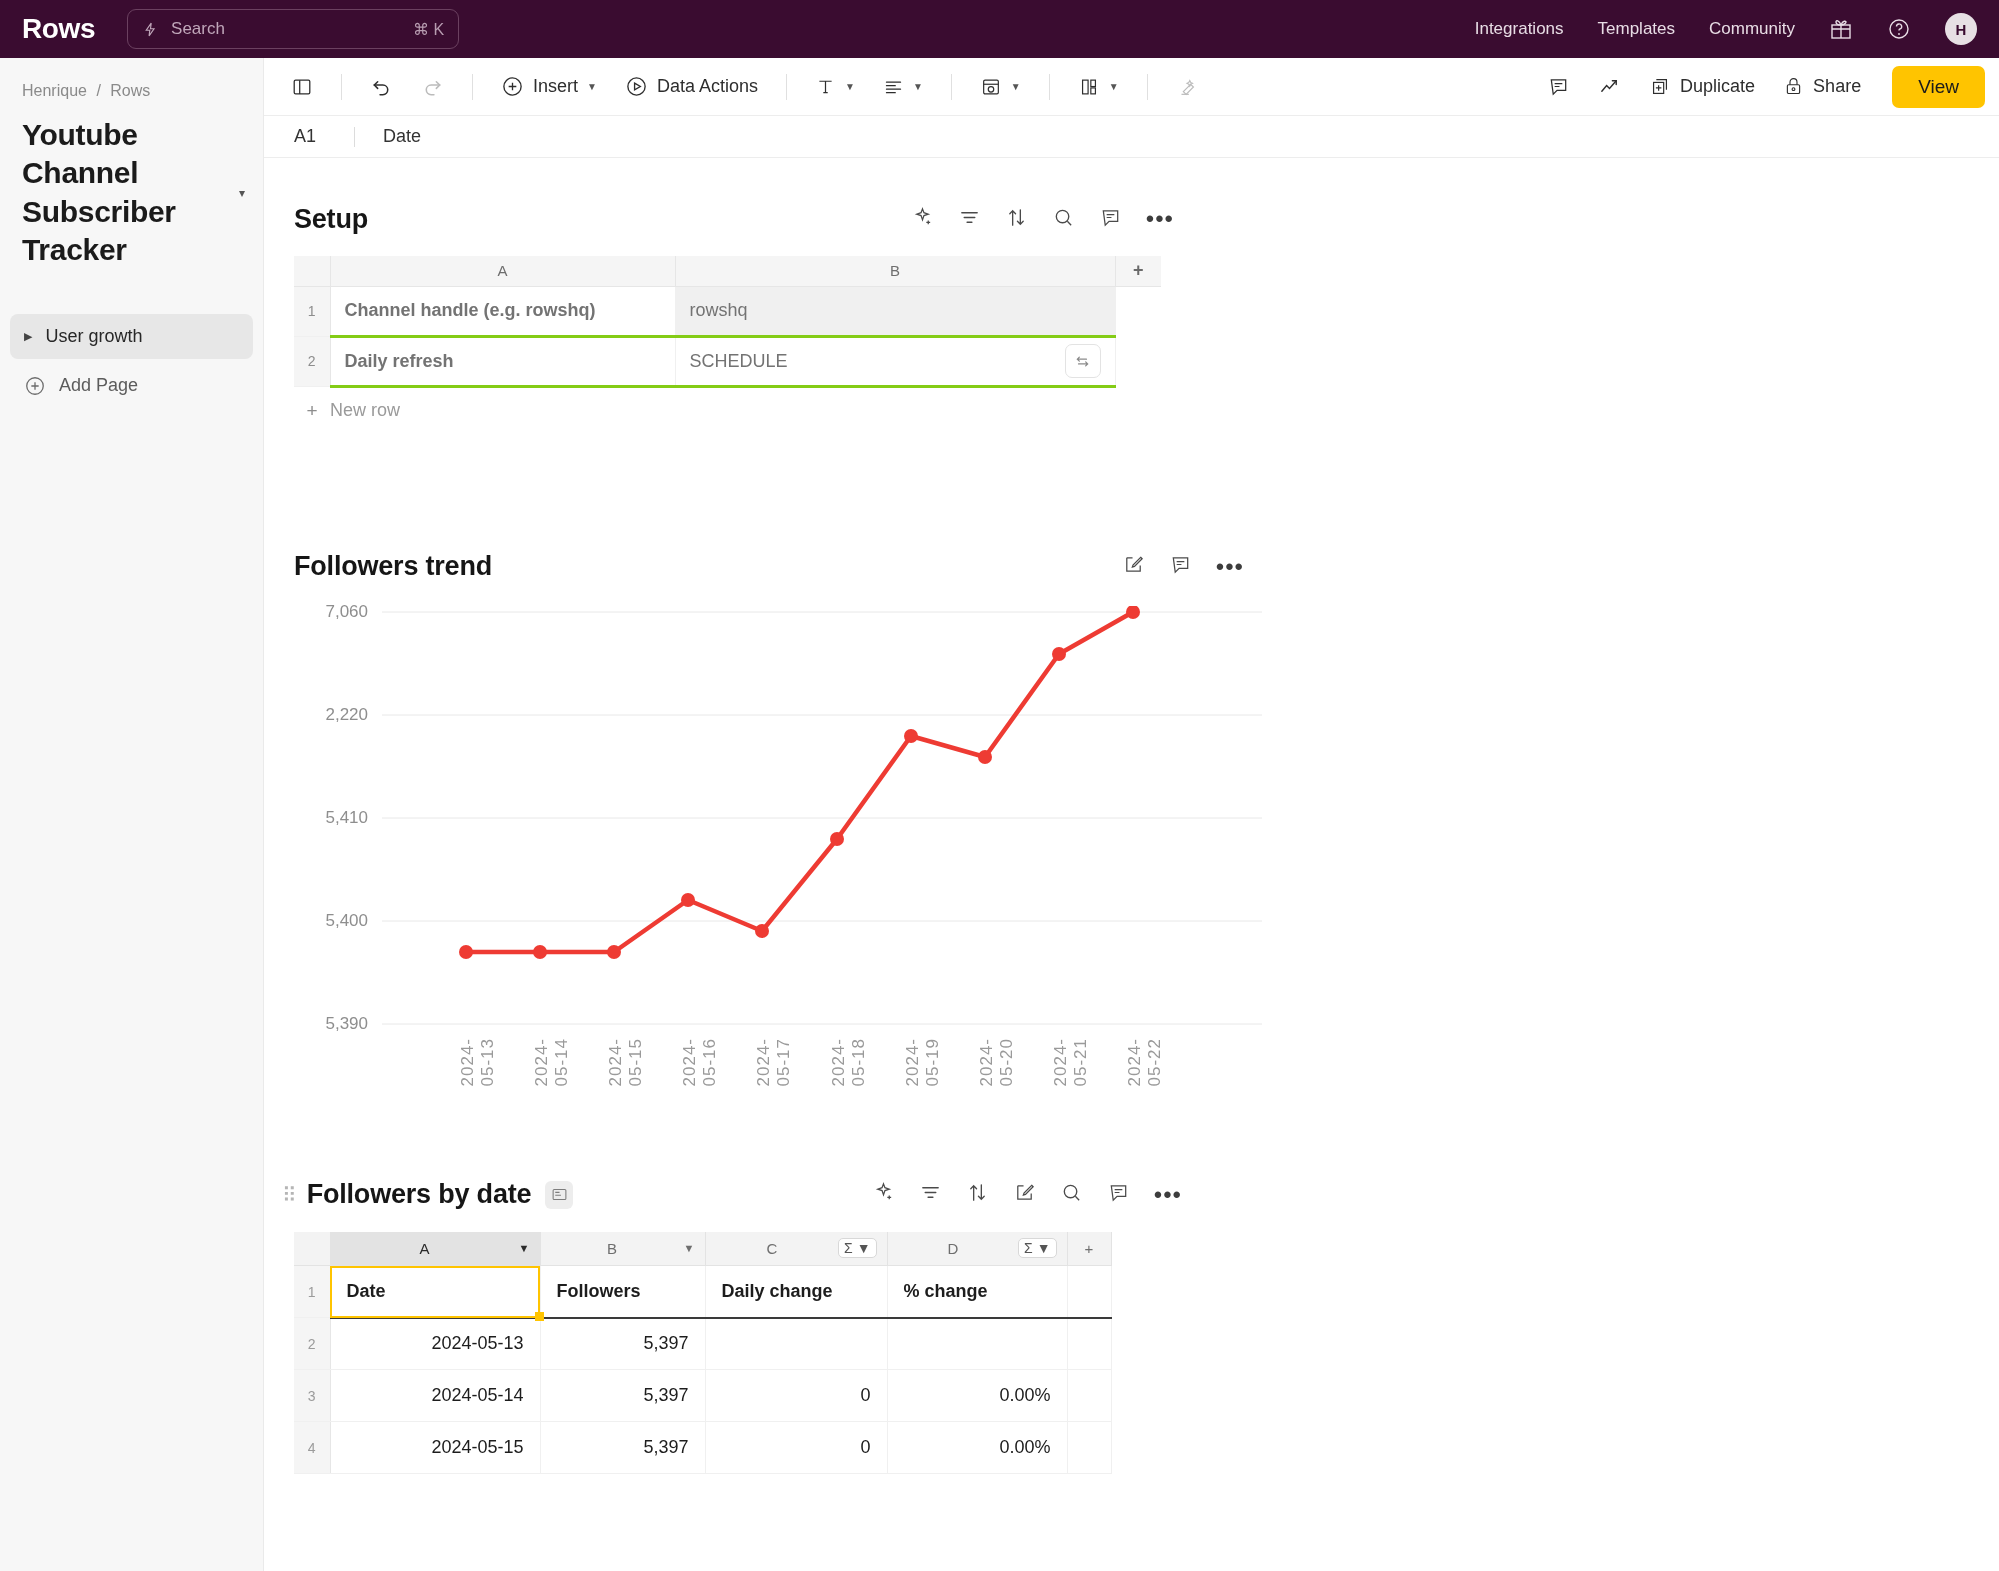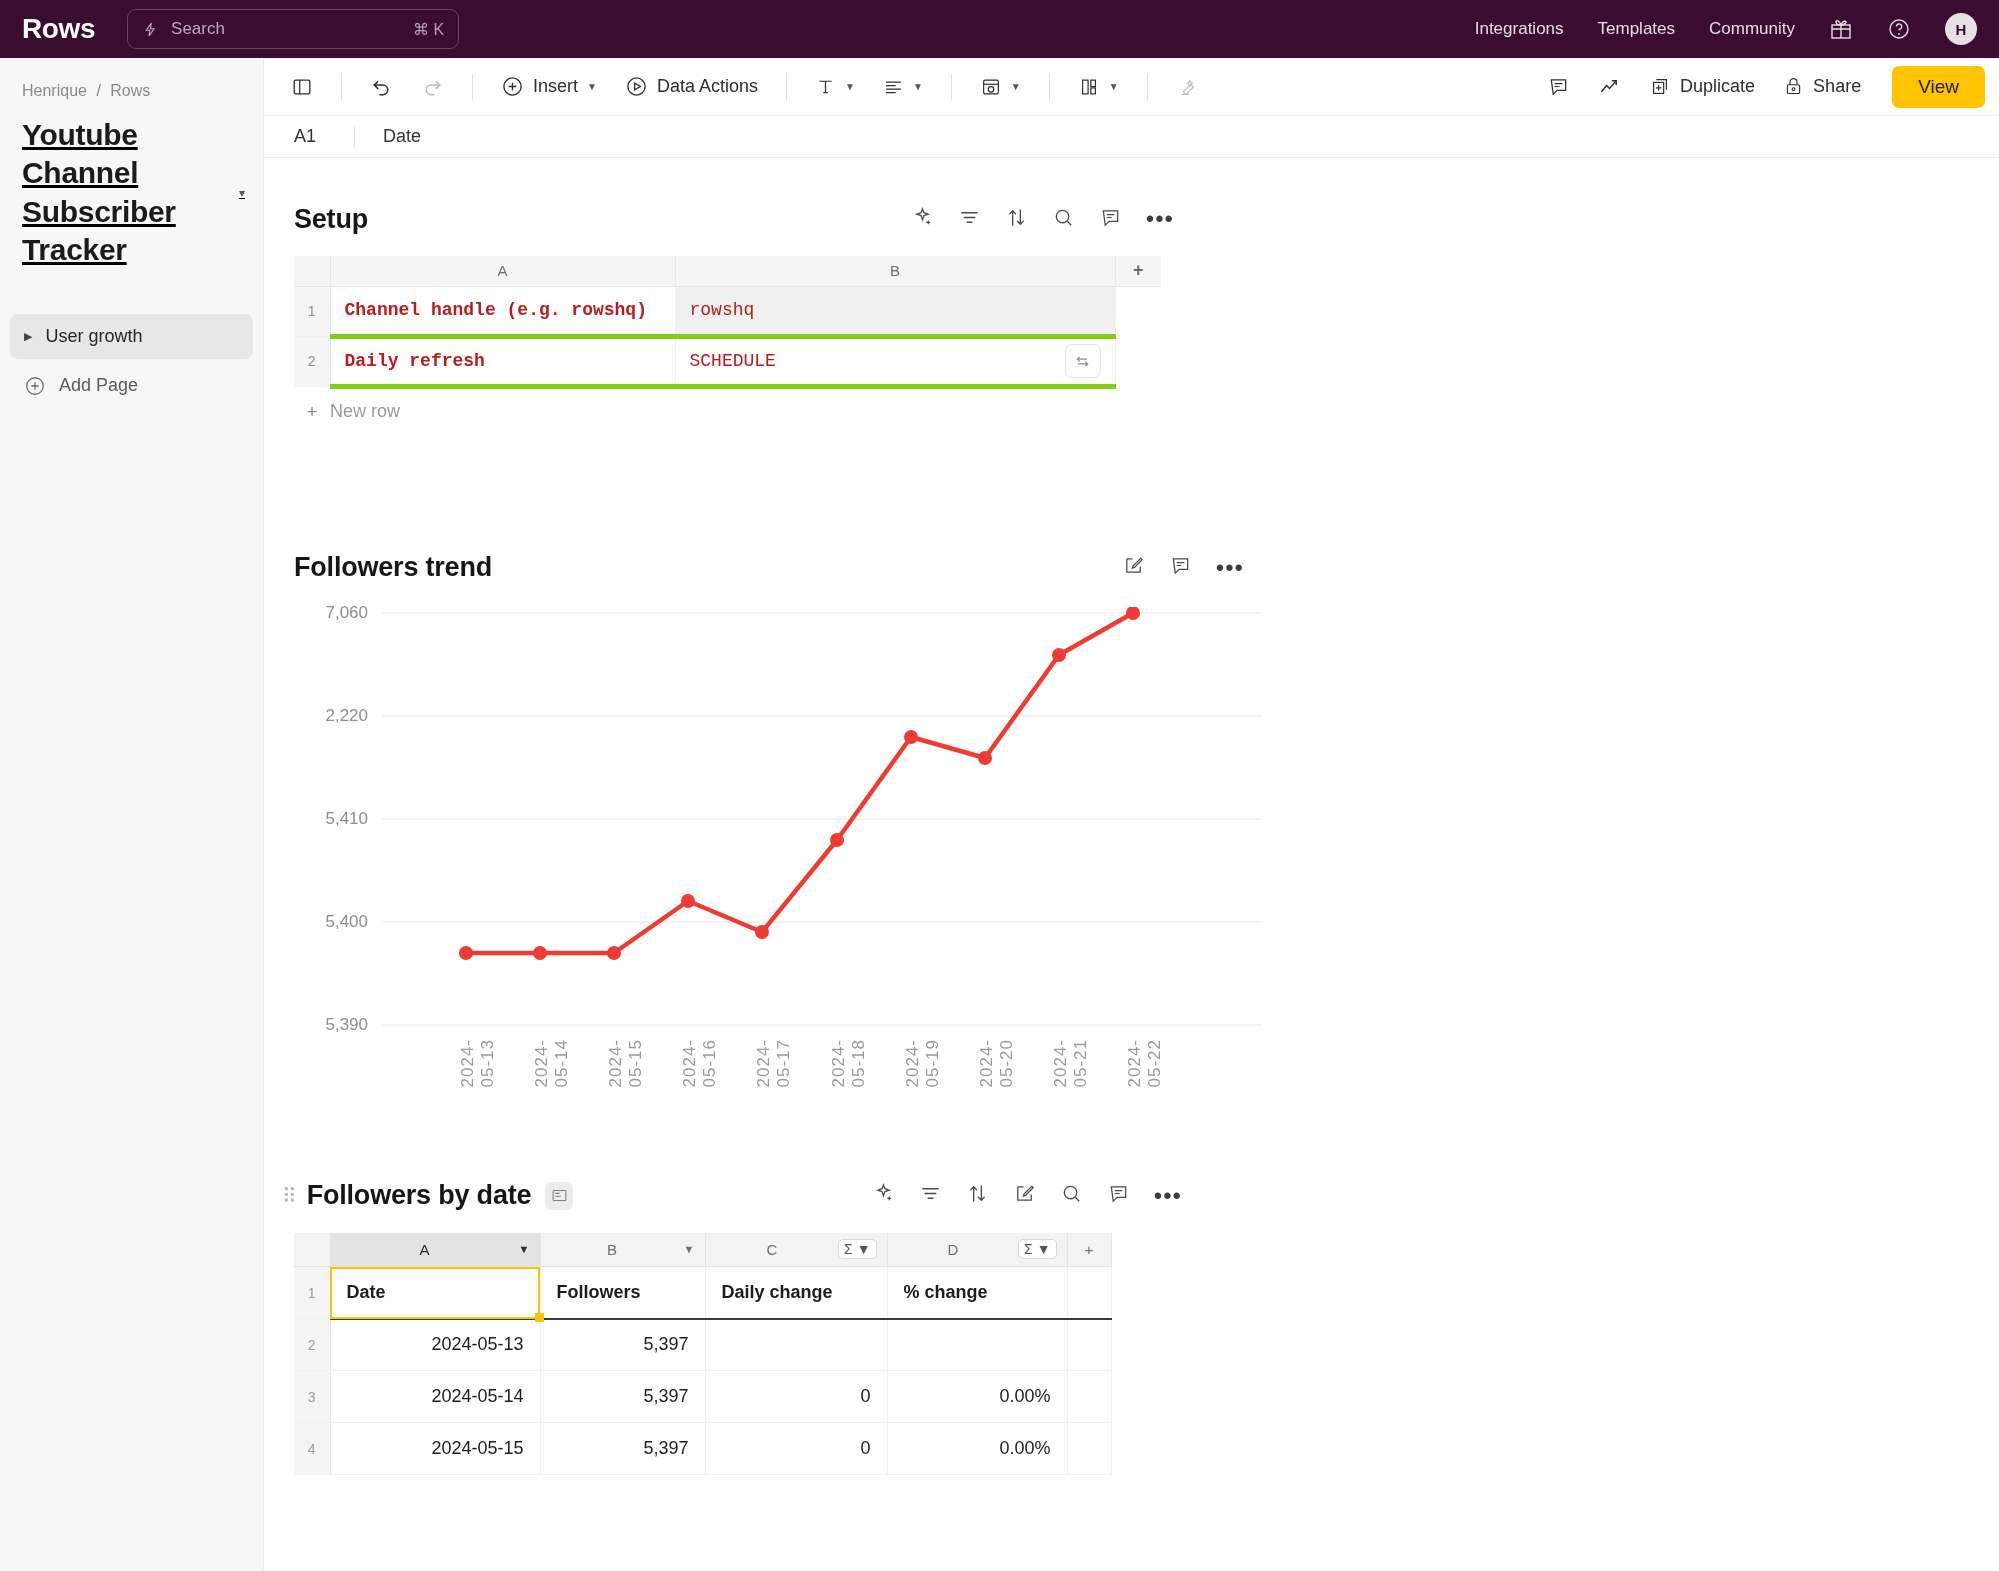--- a/index.html
+++ b/index.html
@@ -33,21 +33,21 @@
     display: flex; align-items: center; justify-content: center;
   }
 
   
   .body { display: flex; height: 1513px; }
 
   
   .sidebar { width: 264px; background: #f7f7f7; border-right: 1px solid #eaeaea; padding: 24px 0 0 0; flex: none; }
   .crumb { padding: 0 22px; font-size: 16px; color: #8a8a8a; margin-bottom: 16px; }
   .crumb .sep { margin: 0 5px; }
-  .doctitle-row { display: flex; align-items: center; padding: 0 18px 0 22px; text-decoration: underline; }
+  .doctitle-row { display: flex; align-items: center; padding: 0 18px 0 22px; }
   .doctitle {
     font-size: 30px; font-weight: 700; color: #1b1b1b; line-height: 1.28;
     max-width: 210px; letter-spacing: -0.3px;
   }
   .caret-down { margin-left: auto; font-size: 12px; color: #555; }
   .pagelist { margin-top: 44px; padding: 0 10px; }
   .page-item {
     display: flex; align-items: center; gap: 13px;
     height: 45px; border-radius: 8px; padding: 0 14px;
     font-size: 18px; color: #272727;
@@ -98,21 +98,21 @@
   
   .grid { border-collapse: collapse; font-size: 18px; table-layout: fixed; }
   .grid .colhdr {
     background: #f5f5f5; color: #6e6e6e; font-size: 15px; font-weight: 400;
     height: 30px; text-align: center; border-right: 1px solid #e6e6e6; border-bottom: 1px solid #e6e6e6;
   }
   .grid .rowhdr {
     background: #f5f5f5; color: #8d8d8d; font-size: 14px; width: 36px;
     text-align: center; border-right: 1px solid #e6e6e6; border-bottom: 1px solid #f0f0f0;
   }
-  .grid td.cell { border-bottom: 5px solid #84cc16; border-right: 1px solid #f0f0f0; padding: 0 14px; height: 50px; color: #b91c1c; font-family: Liberation Mono, monospace; }
+  .grid td.cell { border-bottom: 3px solid #84cc16; border-right: 1px solid #f0f0f0; padding: 0 14px; height: 50px; color: #737373; }
   .grid td.cell.bold { font-weight: 700; }
   .grid td.shaded { background: #f0f0f0; }
   .grid .addcol { width: 46px; background: #f5f5f5; color: #6a6a6a; text-align:center; border-bottom: 1px solid #e6e6e6; }
   .newrow { display: flex; align-items: center; height: 46px; font-size: 18px; color: #9a9a9a; }
   .newrow .plus { width: 36px; text-align: center; color: #8d8d8d; font-size: 19px; }
   .refresh-chip {
     width: 36px; height: 34px; border: 1px solid #e3e3e3; border-radius: 7px;
     display: flex; align-items: center; justify-content: center; color: #8a8a8a;
   }
 

